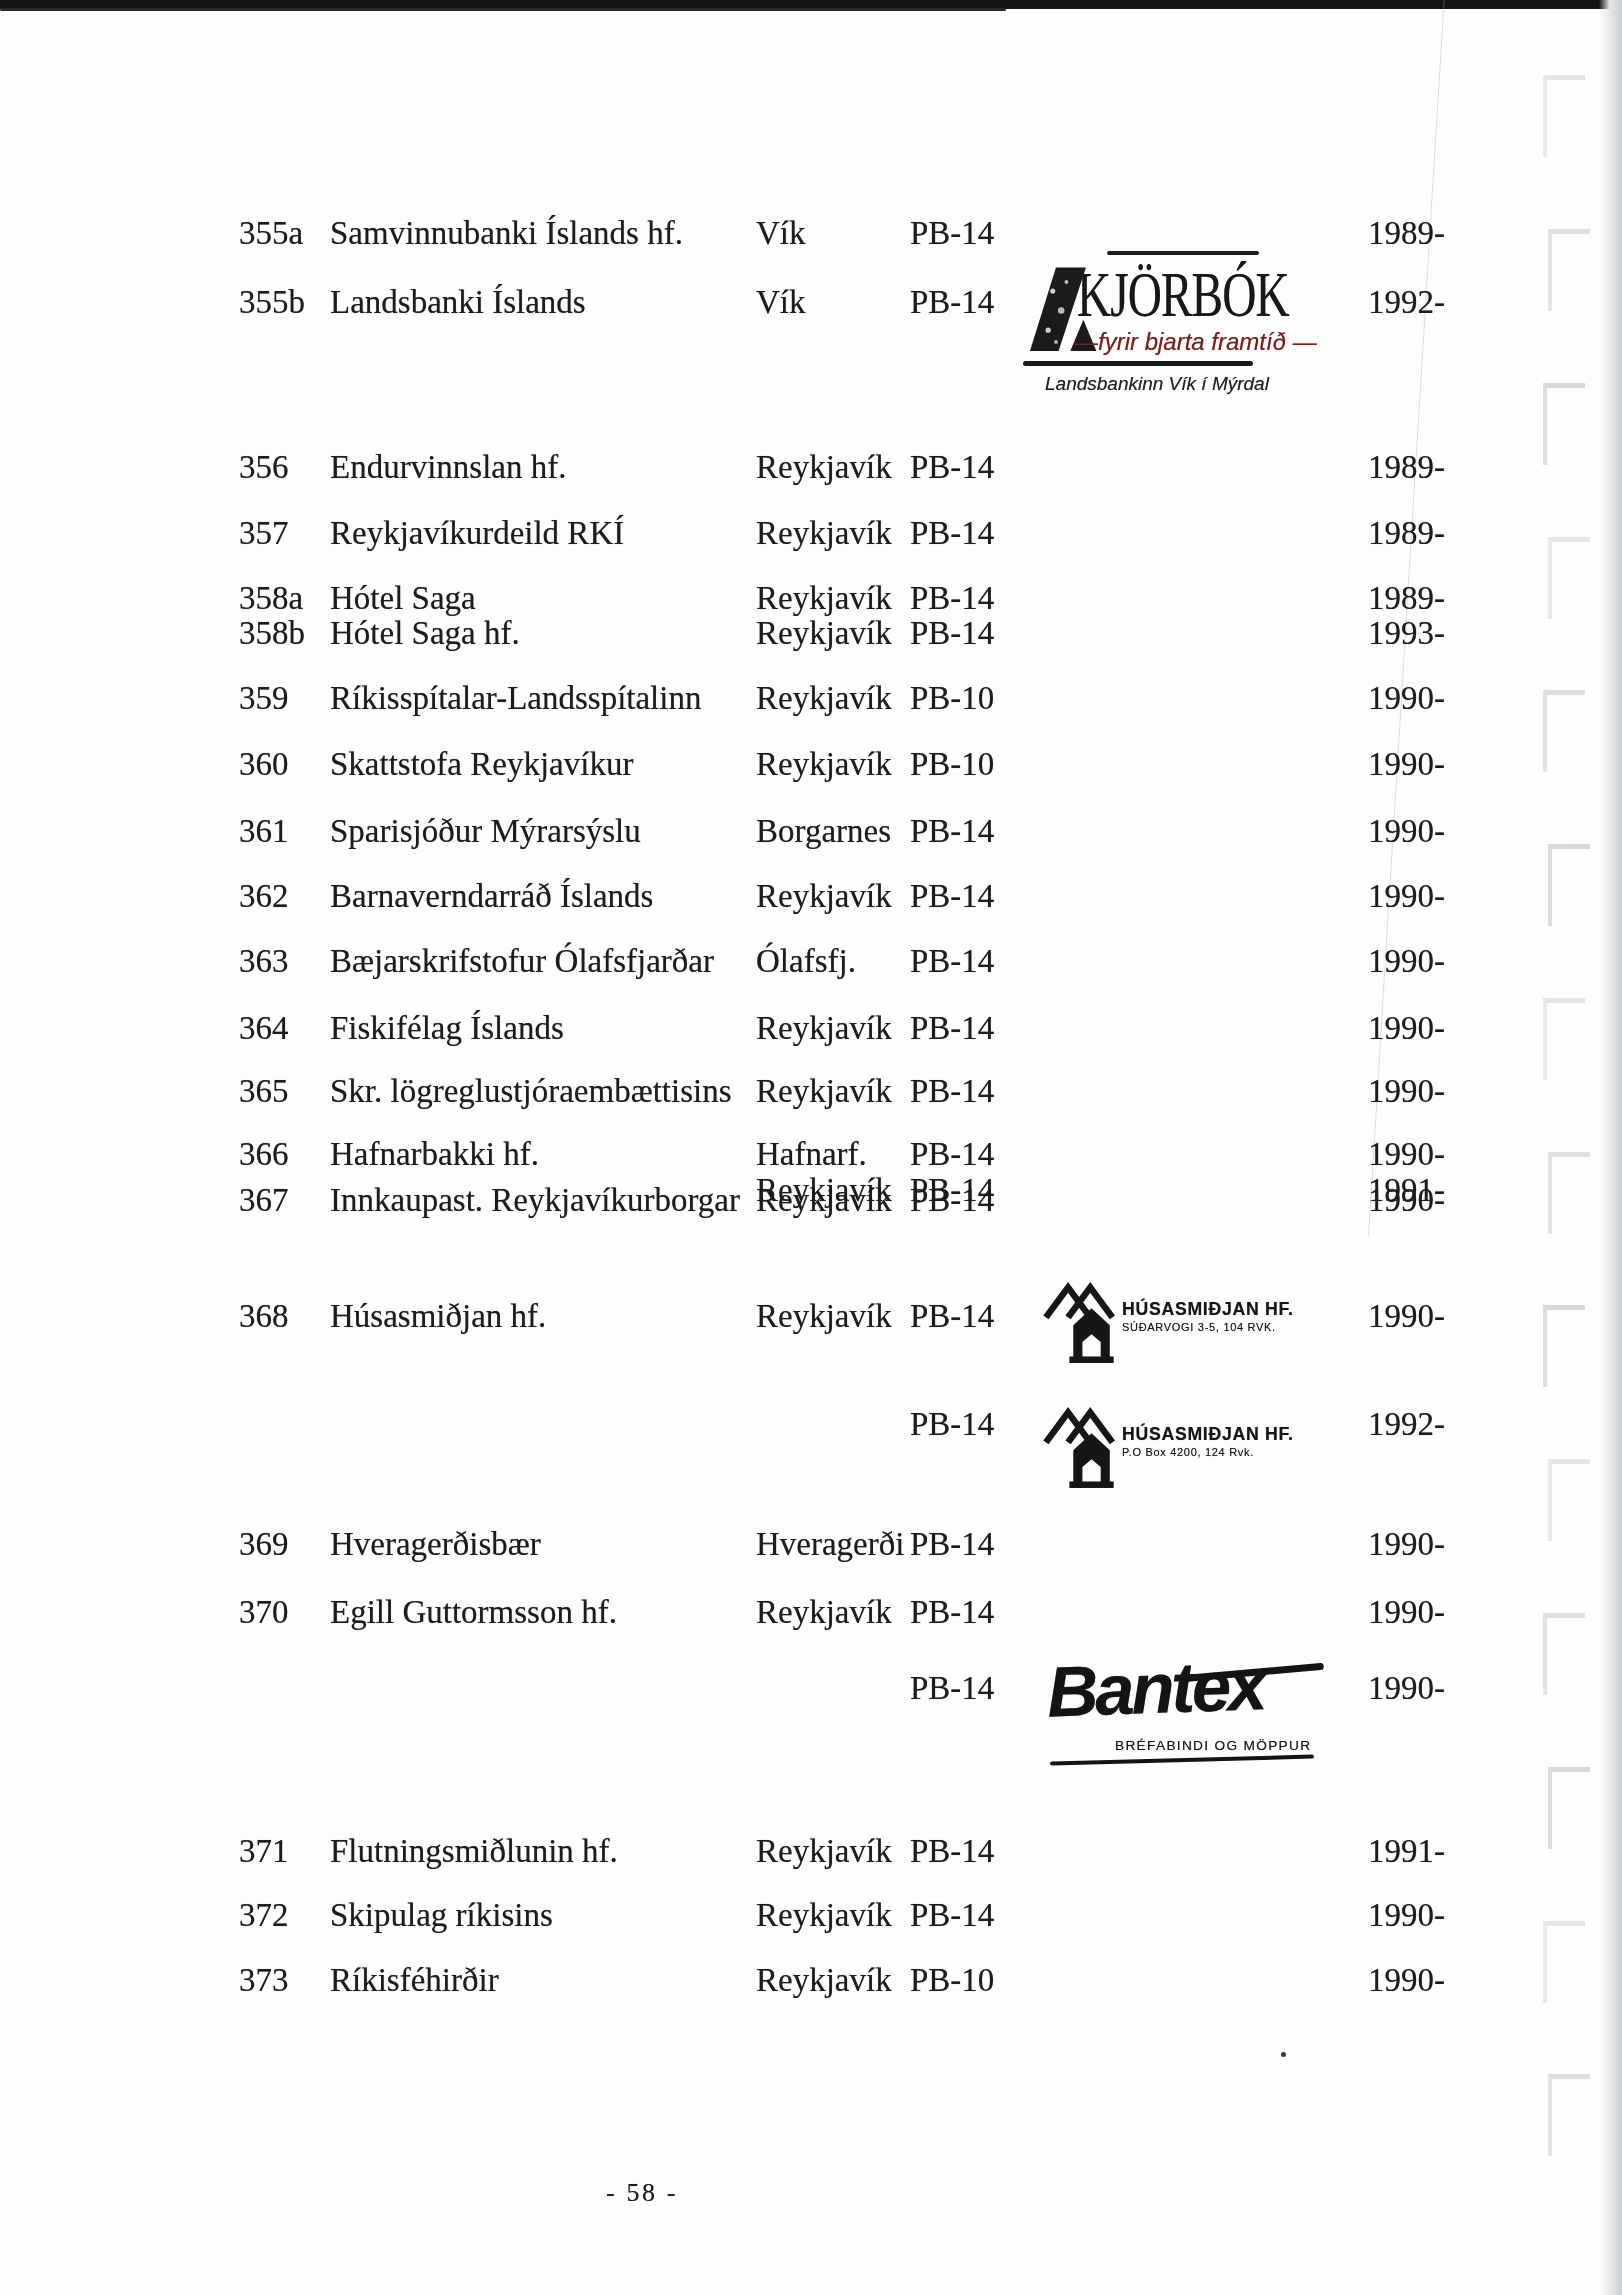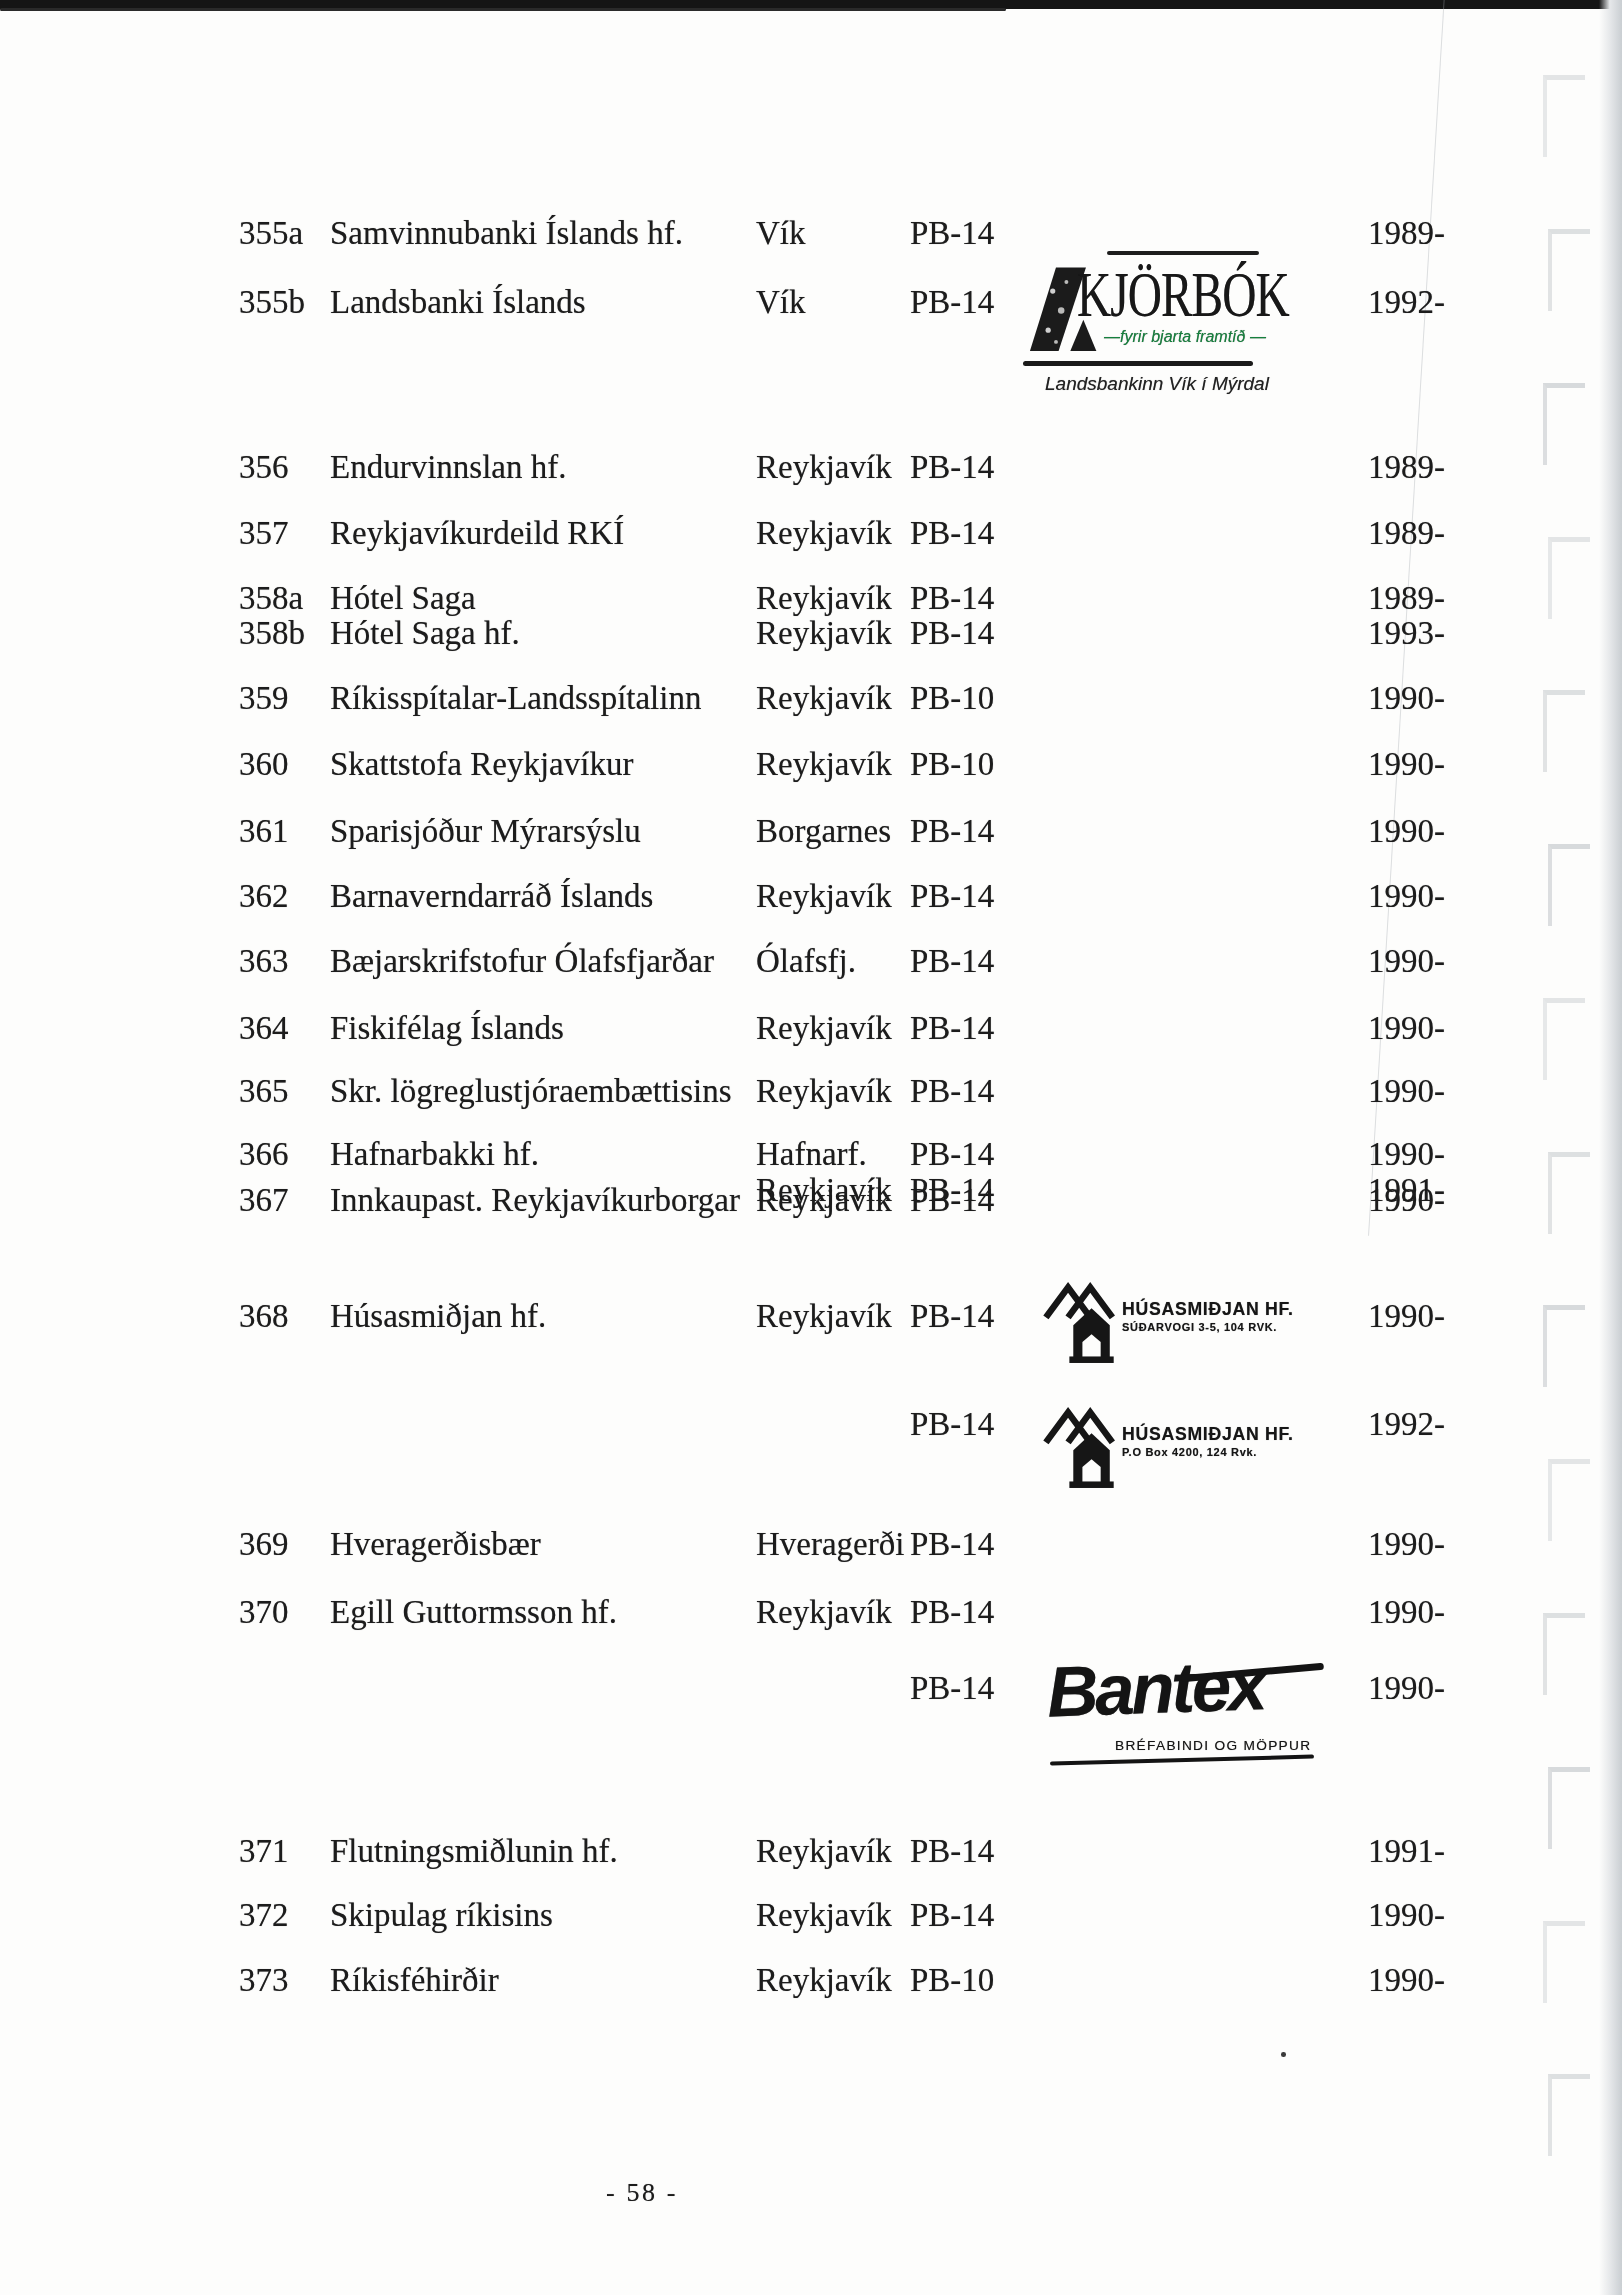--- a/index.html
+++ b/index.html
@@ -33,31 +33,31 @@
   .year{left:1368px;}
   .l2{top:36px;}
 
   
   .kjorbok{position:absolute;left:1014px;top:251px;width:347px;height:154px;}
   .kj-topline{position:absolute;left:93px;top:0;width:152px;height:3.9px;background:#1d1d1d;border-radius:2px;}
   .kj-mark{position:absolute;left:9.2px;top:14.4px;}
   .kj-title{position:absolute;left:63px;top:11.8px;font-size:64px;line-height:1;
     letter-spacing:-1.3px;transform:scaleX(.74);transform-origin:left top;white-space:nowrap;color:#181818;}
   .kj-tagline{position:absolute;left:60px;top:77px;width:222px;text-align:center;
-    font-family:"Liberation Sans",sans-serif;font-style:italic;font-size:16px;white-space:nowrap;color:#15803d;}
+    font-family:"Liberation Sans",sans-serif;font-style:italic;font-size:24px;white-space:nowrap;color:#7f1d1d;}
   .kj-botline{position:absolute;left:9.2px;top:110px;width:230px;height:5.2px;background:#1a1a1a;border-radius:2.6px;}
   .kj-caption{position:absolute;left:31px;top:122px;width:196px;
     font-family:"Liberation Sans",sans-serif;font-style:italic;font-size:19px;white-space:nowrap;color:#222;}
 
   
   .hus{position:absolute;width:301px;height:105px;}
   .hus-text1{position:absolute;left:80px;top:30px;font-family:"Liberation Sans",sans-serif;
     font-weight:bold;font-size:17.7px;letter-spacing:0.7px;white-space:nowrap;color:#161616;}
   .hus-text2{position:absolute;left:80px;top:52px;font-family:"Liberation Sans",sans-serif;
-    font-weight:bold;font-size:11px;letter-spacing:0.7px;white-space:nowrap;color:#161616;}
+    font-weight:normal;font-size:11px;letter-spacing:0.7px;white-space:nowrap;color:#161616;}
 
   
   .bantex{position:absolute;left:1042px;top:1649px;width:288px;height:128px;}
   .bx-word{position:absolute;left:5.2px;top:3.9px;font-family:"Liberation Sans",sans-serif;
     font-weight:bold;font-style:italic;font-size:71px;line-height:1;letter-spacing:-3.3px;
     transform:rotate(-2deg);color:#141414;white-space:nowrap;}
   .bx-cross{position:absolute;left:139px;top:19.6px;width:143px;height:7.2px;background:#141414;
     transform:rotate(-5deg);border-radius:3.3px;}
   .bx-tagline{position:absolute;left:73px;top:89px;font-family:"Liberation Sans",sans-serif;
     font-weight:normal;font-size:13.7px;letter-spacing:1.3px;white-space:nowrap;color:#161616;}

